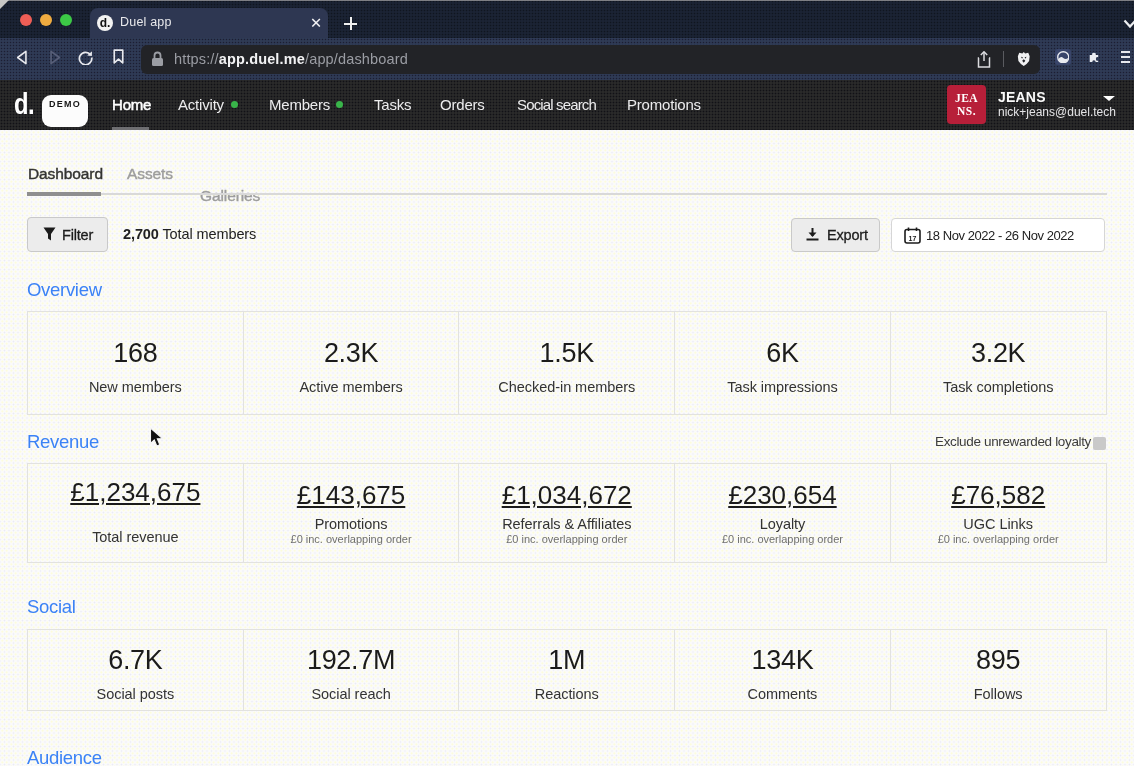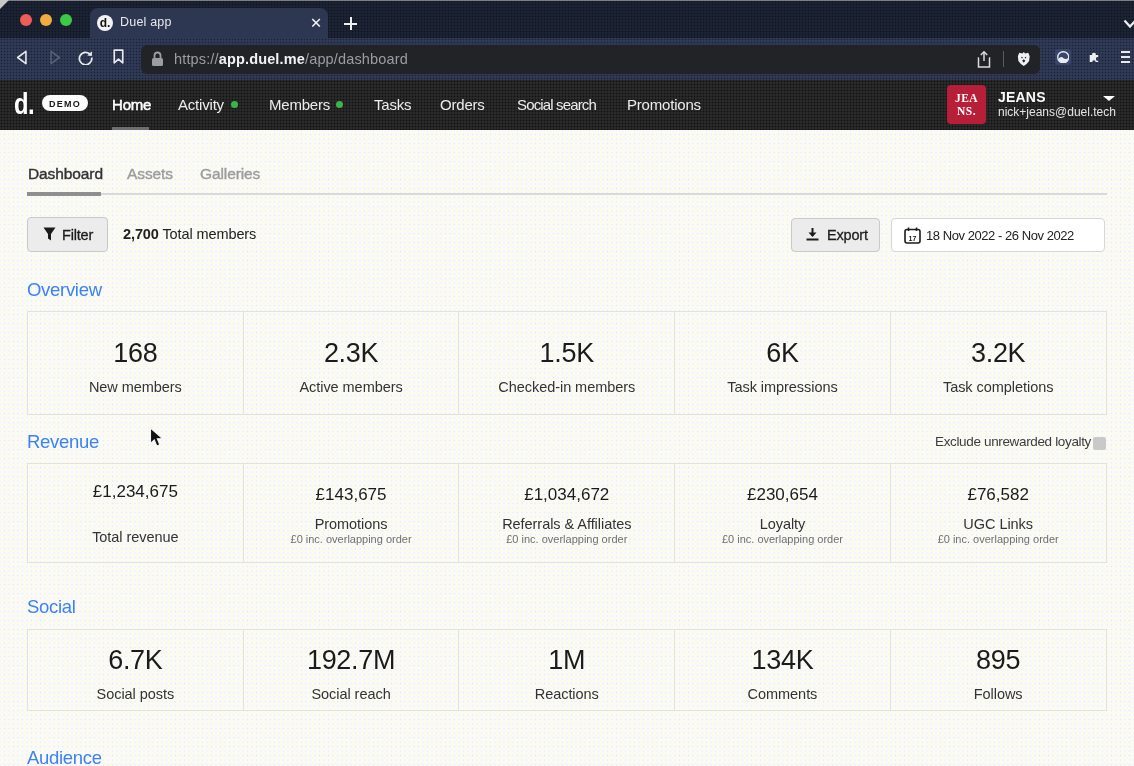--- a/index.html
+++ b/index.html
@@ -23,60 +23,60 @@
 #newtab:after { content:""; position:absolute; left:5.5px; top:0; width:2px; height:13px; background:#f0f0f0; }
 
 #toolbar { position:absolute; left:0; top:38px; width:1134px; height:42px; background:#2c3756; background-image:radial-gradient(circle, rgba(10,5,0,.45) 0.65px, rgba(10,5,0,0) 1.05px), radial-gradient(circle, rgba(90,110,60,.3) 0.6px, rgba(90,110,60,0) 1px); background-size:3px 3px,3px 3px; background-position:0 0,1.5px 1.5px; }
 #urlbar { position:absolute; left:141px; top:44.5px; width:899px; height:29px; background:#222327; border-radius:6px; }
 #urltext { position:absolute; left:33px; top:6px; font-size:14.5px; color:#9b9da4; letter-spacing:.15px; white-space:pre; }
 #urltext b { color:#f2f2f4; font-weight:700; }
 
 
 #appheader { position:absolute; left:0; top:80px; width:1134px; height:50px; background:#242428; background-image:radial-gradient(circle, rgba(0,0,0,.5) 0.65px, rgba(0,0,0,0) 1.05px), radial-gradient(circle, rgba(110,110,50,.35) 0.6px, rgba(110,110,50,0) 1px); background-size:3px 3px,3px 3px; background-position:0 0,1.5px 1.5px; }
 #logo { position:absolute; left:14px; top:88px; color:#fff; font-size:29px; font-weight:700; letter-spacing:-.5px; transform:scaleX(.82); transform-origin:left center; }
-#demo { position:absolute; left:42px; top:95px; width:46px; height:16px; background:#fcfcfc; border-radius:9px; color:#161616; font-size:9px; font-weight:700; letter-spacing:1.2px; text-align:center; line-height:18px; }
+#demo { position:absolute; left:42px; top:95px; width:46px; height:32px; background:#fcfcfc; border-radius:9px; color:#161616; font-size:9px; font-weight:700; letter-spacing:1.2px; text-align:center; line-height:18px; }
 .nav { position:absolute; top:96px; font-size:15px; color:#ededee; font-weight:400; letter-spacing:-.2px; }
 .gdot { position:absolute; top:100.5px; width:7px; height:7px; border-radius:50%; background:#39b54a; }
 #homeline { position:absolute; left:112px; top:127px; width:37px; height:3px; background:#6e6e71; }
 #avatar { position:absolute; left:947px; top:85px; width:39px; height:39px; background:#b71f39; border-radius:4px; color:#fff; font-family:"Liberation Serif", serif; font-weight:700; font-size:11.5px; line-height:12.5px; text-align:center; padding-top:7px; letter-spacing:.5px; }
 #uname { position:absolute; left:998px; top:89px; font-size:14px; font-weight:700; color:#fafafa; letter-spacing:.2px; }
 #uemail { position:absolute; left:998px; top:105px; font-size:12px; color:#e4e4e6; letter-spacing:0; }
 #ucaret { position:absolute; left:1103px; top:95.5px; width:0; height:0; border-left:6px solid transparent; border-right:6px solid transparent; border-top:5.5px solid #fff; }
 
 
 #content { position:absolute; left:0; top:130px; width:1134px; height:636px;
   background:#fbfbfa;
   background-image:radial-gradient(circle, rgba(255,255,120,.32) 0.7px, rgba(255,255,120,0) 1.15px),
                    radial-gradient(circle, rgba(165,165,235,.2) 0.65px, rgba(165,165,235,0) 1.05px);
   background-size:4.5px 4.5px, 4.5px 4.5px;
   background-position:0 0, 2.25px 2.25px; }
 
 .tabtxt { position:absolute; top:165px; font-size:15.5px; font-weight:400; -webkit-text-stroke:.4px currentColor; letter-spacing:-.1px; }
 #t-dash { left:28px; color:#333; }
 #t-assets { left:127px; color:#9d9d9d; }
-#t-gall { left:200px; color:#9d9d9d; }
+#t-gall { left:200px; color:#9d9d9d;margin-top:22px; }
 #tabborder { position:absolute; left:27px; top:193px; width:1080px; height:1.5px; background:#d9d9d9; }
 #tabunder { position:absolute; left:27px; top:191.5px; width:74px; height:4px; background:#8f8f8f; }
 
 .btn { position:absolute; background:#ececec; border:1px solid #c9c9c9; border-radius:4px; font-size:15px; color:#222; font-weight:500; }
 #filterbtn { left:27px; top:217px; width:81px; height:35px; }
 #exportbtn { left:791px; top:218px; width:89px; height:34px; }
 #totaltxt { position:absolute; left:123px; top:226px; font-size:14.5px; color:#212121; letter-spacing:-.1px; }
 #datebox { position:absolute; left:891px; top:218px; width:214px; height:34px; background:#fff; border:1px solid #d6d6d6; border-radius:4px; }
 #datetxt { position:absolute; left:34px; top:9px; font-size:13px; color:#212121; letter-spacing:-.45px; white-space:nowrap; }
 
 .seclabel { position:absolute; left:27px; font-size:18.5px; color:#3b82f6; letter-spacing:-.3px; }
 .cards { position:absolute; left:27px; width:1079.5px; display:flex; }
 .card { flex:1; border:1px solid #e2e2e0; border-left:none; display:flex; flex-direction:column; justify-content:center; align-items:center; text-align:center; }
 .card:first-child { border-left:1px solid #e2e2e0; }
 .card .v { font-size:27px; color:#1b1b1b; line-height:33px; letter-spacing:-.3px; }
 .cards.ov .card { padding-top:7px; }
 .card .l { font-size:14.5px; color:#333; line-height:19px; margin-top:8px; letter-spacing:-.05px; }
 .card .s { font-size:11px; color:#6f6f6f; line-height:14.5px; letter-spacing:0; }
-.rev .v { font-size:17px; line-height:32px; letter-spacing:0; }
+.rev .v { font-size:26px; line-height:32px; letter-spacing:0;text-decoration:underline; }
 .rev .l { margin-top:4px; }
 .rev .s { margin-top:-2px; }
 .two .v { margin-top:-7px; }
 .two .l { margin-top:17px; transform:translateY(2.5px); }
 
 #excl { position:absolute; left:935px; top:433.5px; font-size:13.5px; color:#3c3c3c; letter-spacing:-.35px; }
 #exclbox { position:absolute; left:1093px; top:437px; width:12.5px; height:12.5px; background:#c9c9c9; border-radius:2px; }
 
 .icon { position:absolute; }
 </style>

